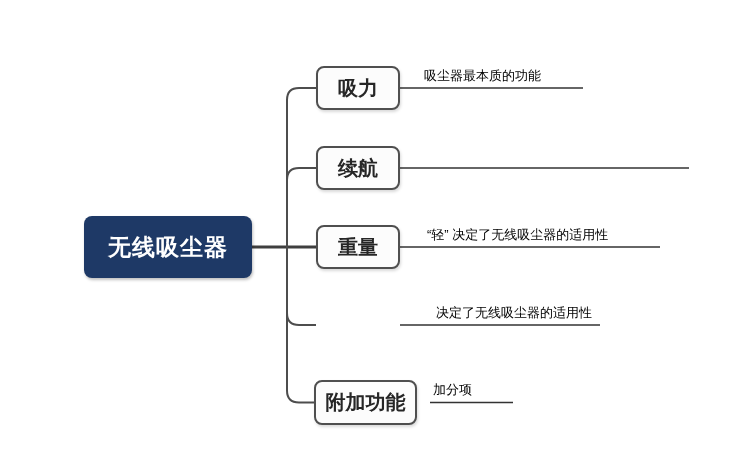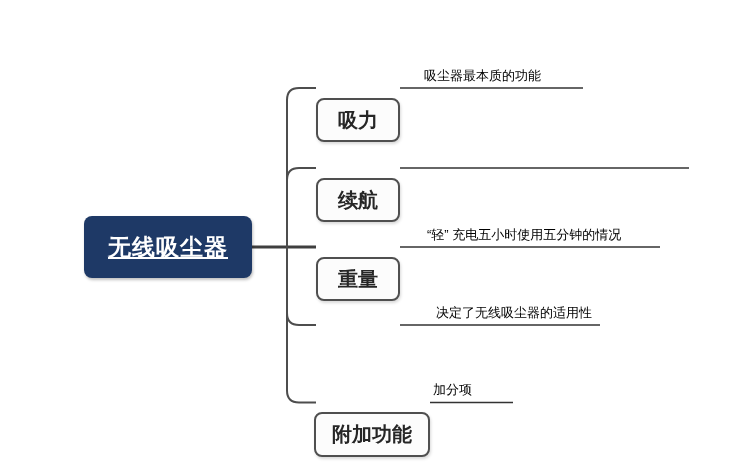--- a/index.html
+++ b/index.html
@@ -18,39 +18,37 @@
     width: 168px; height: 62px;
     background: #1e3966;
     border-radius: 8px;
     color: #ffffff;
     font-size: 23px;
     font-weight: bold;
     display: flex; align-items: center; justify-content: center;
     letter-spacing: 1px;
     box-shadow: 1px 2px 3px rgba(0,0,0,0.25);
     cursor: default;
-    text-decoration: underline;
   }
   .branch-node {
     position: absolute;
     left: 316px;
     width: 84px; height: 44px;
     background: #fcfcfc;
     border: 2px solid #4f4f4f;
     border-radius: 8px;
     color: #262626;
     font-size: 20px;
     font-weight: bold;
     display: flex; align-items: center; justify-content: center;
     box-sizing: border-box;
     box-shadow: 1px 2px 3px rgba(0,0,0,0.15);
     cursor: default;
-    margin-top: 32px;
   }
-  .branch-node.wide { left: 314px; width: 116px; height: 45px; }
+  .branch-node.wide { left: 314px; width: 103px; height: 45px; }
   .note-text {
     position: absolute;
     height: 18px;
     line-height: 18px;
     font-size: 13px;
     color: #000000;
     white-space: nowrap;
     cursor: default;
   }
 </style>
@@ -76,17 +74,17 @@
   </svg>
 
   <div class="root-node">无线吸尘器</div>
 
   <div class="branch-node" style="top:66px">吸力</div>
   <div class="branch-node" style="top:225px">重量</div>
   <div class="branch-node" style="top:146px">续航</div>
   <div class="branch-node wide" style="top:380px">附加功能</div>
 
   <div class="note-text" style="left:424px; top:67px">吸尘器最本质的功能</div>
-  <div class="note-text" style="left:427px; top:226px">“轻” 充电五小时使用五分钟的情况</div>
+  <div class="note-text" style="left:427px; top:226px">“轻” 决定了无线吸尘器的适用性</div>
   <div class="note-text" style="left:436px; top:304px">决定了无线吸尘器的适用性</div>
   <div class="note-text" style="left:433px; top:381px">加分项</div>
 
 </div>
 
 </body></html>

